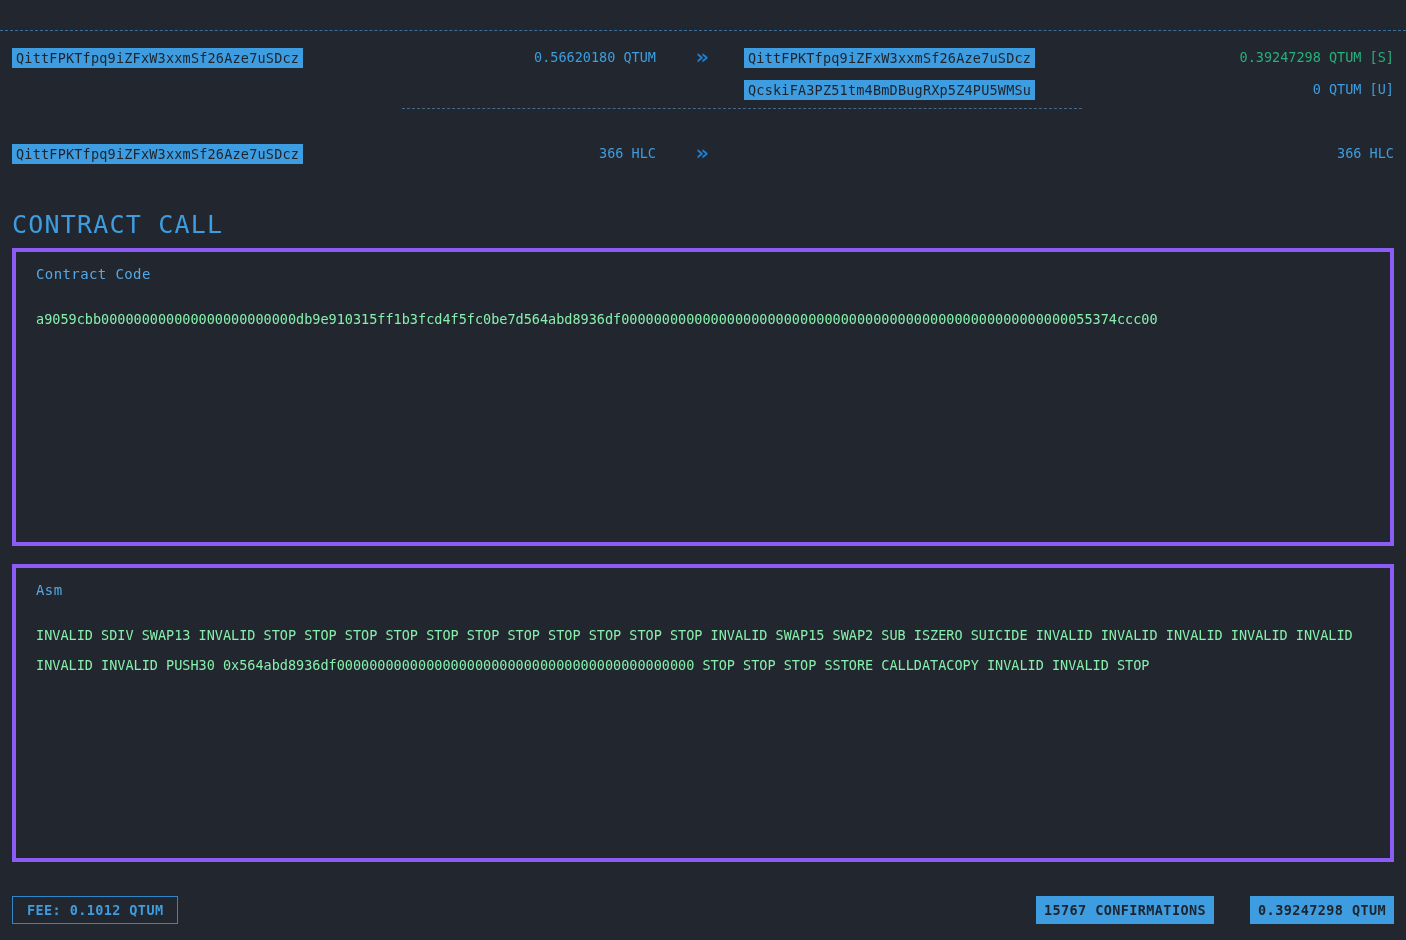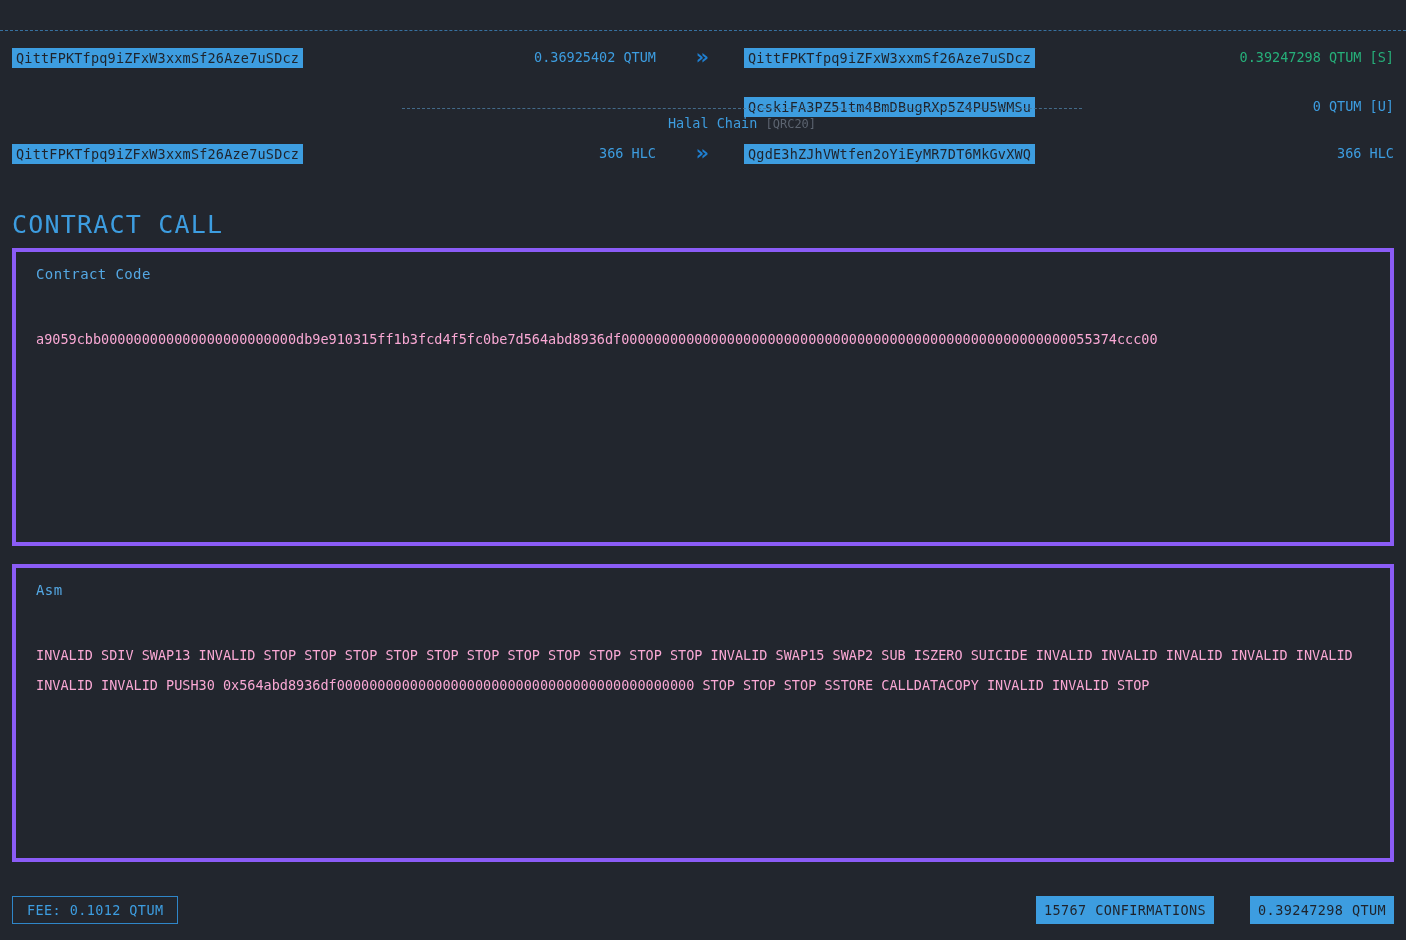--- a/index.html
+++ b/index.html
@@ -70,21 +70,21 @@
     border-top: 1px dashed #49779a;
   }
 
   .io-row {
     position: absolute;
     left: 0;
     width: 1406px;
     height: 24px;
   }
   .io-row.r1 { top: 48px; }
-  .io-row.r1b { top: 80px; margin-top: 17px; }
+  .io-row.r1b { top: 80px; }
   .io-row.r2 { top: 144px; }
 
   .addr {
     position: absolute;
     background: #3d9de0;
     color: #1f232b;
     padding: 1px 4px;
     letter-spacing: .2px;
     white-space: nowrap;
     font-size: 13.5px;
@@ -161,36 +161,36 @@
   }
   .panel-body {
     position: absolute;
     left: 20px;
     right: 18px;
     top: 52px;
     bottom: 10px;
     overflow: hidden;
     font-size: 13.5px;
     line-height: 30px;
-    color: #f9a8d4;
+    color: #86efac;
     word-break: break-all;
-    margin-top: 20px;
   }
   .panel-body.asmwords {
     word-break: normal;
     word-wrap: break-word;
   }
 
   
   .footer {
     position: absolute;
     left: 0;
     bottom: 14px;
     width: 1406px;
     height: 30px;
+    font-weight: bold;
   }
   .fee-box {
     position: absolute;
     left: 12px;
     top: 0;
     border: 1px solid #2f86c9;
     color: #3d9de0;
     padding: 5px 14px;
     font-size: 13.5px;
     letter-spacing: .4px;
@@ -221,43 +221,38 @@
         <span class="clip-cell c1"></span>
         <span class="clip-cell c2"></span>
         <span class="clip-cell c4"></span>
       </div>
     </div>
 
     <div class="hr-dash top"></div>
 
     <div class="io-row r1">
       <span class="addr left">QittFPKTfpq9iZFxW3xxmSf26Aze7uSDcz</span>
-      <span class="amt left-amt">0.36925402 QTUM</span>
+      <span class="amt left-amt">0.56620180 QTUM</span>
       <span class="chev">»</span>
       <span class="addr right">QittFPKTfpq9iZFxW3xxmSf26Aze7uSDcz</span>
       <span class="amt right-amt green">0.39247298 QTUM [S]</span>
     </div>
 
     <div class="io-row r1b">
       <span class="addr right">QcskiFA3PZ51tm4BmDBugRXp5Z4PU5WMSu</span>
       <span class="amt right-amt">0 QTUM [U]</span>
     </div>
 
     <div class="hr-dash mid"></div>
 
-    <div class="token-label">
-      <span>Halal Chain</span>
-      <span class="tag">[QRC20]</span>
-    </div>
 
     <div class="io-row r2">
       <span class="addr left">QittFPKTfpq9iZFxW3xxmSf26Aze7uSDcz</span>
       <span class="amt left-amt">366 HLC</span>
       <span class="chev">»</span>
-      <span class="addr right">QgdE3hZJhVWtfen2oYiEyMR7DT6MkGvXWQ</span>
       <span class="amt right-amt">366 HLC</span>
     </div>
   </div>
 
   <div class="section-title">CONTRACT CALL</div>
 
   <div class="panel code">
     <div class="panel-label">Contract Code</div>
     <div class="panel-body">a9059cbb000000000000000000000000db9e910315ff1b3fcd4f5fc0be7d564abd8936df0000000000000000000000000000000000000000000000000000000055374ccc00</div>
   </div>

